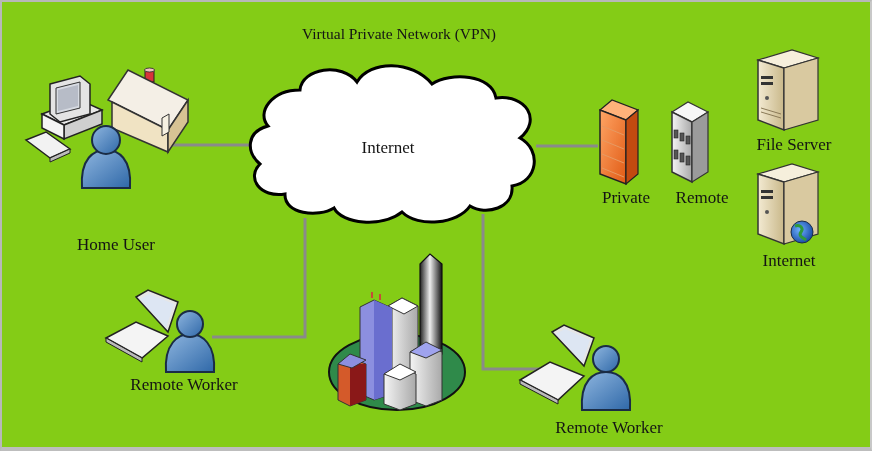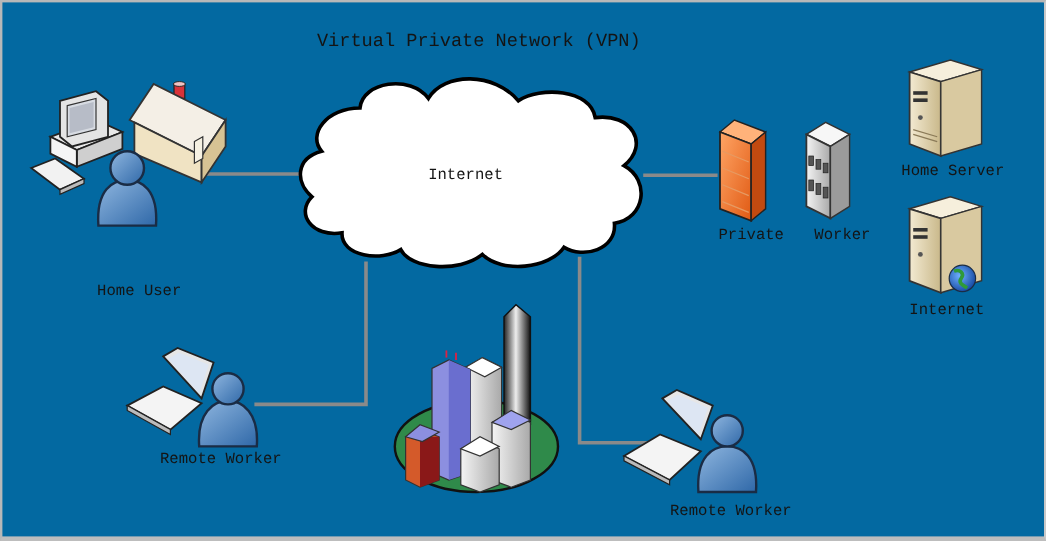--- a/index.html
+++ b/index.html
@@ -1,32 +1,32 @@
 <!DOCTYPE html>
 <html><head>
 <meta charset="utf-8">
 <style>
   html, body { margin: 0; padding: 0; background: #ffffff; }
   #canvas {
     position: relative;
     width: 872px; height: 451px;
-    background: #0369a1;
+    background: #84cc16;
     box-sizing: border-box;
     border-top: 2px solid #b8b8b8;
     border-left: 2px solid #b8b8b8;
     border-right: 2px solid #c8c8c8;
     border-bottom: 4px solid #bdbdbd;
     overflow: hidden;
-    font-family: Liberation Mono, monospace;
+    font-family: Liberation Serif, serif;
     color: #111;
   }
   svg#diagram { position: absolute; left: 0; top: 0; }
   .label {
     position: absolute;
-    font-size: 13px;
+    font-size: 17px;
     white-space: nowrap;
     transform: translateX(-50%);
     color: #141414;
   }
   .title { font-size: 15.5px; }
 </style>
 </head>
 <body>
 
 <div id="canvas">
@@ -221,16 +221,16 @@
       </g>
     </g>
   </svg>
 
   <div class="label title" style="left:397px; top:23px;">Virtual Private Network (VPN)</div>
   <div class="label" style="left:386px; top:136px;">Internet</div>
   <div class="label" style="left:114px; top:193px;margin-top:40px;">Home User</div>
   <div class="label" style="left:182px; top:373px;">Remote Worker</div>
   <div class="label" style="left:607px; top:416px;">Remote Worker</div>
   <div class="label" style="left:624px; top:186px;">Private</div>
-  <div class="label" style="left:700px; top:186px;">Worker</div>
-  <div class="label" style="left:792px; top:133px;">Home Server</div>
+  <div class="label" style="left:700px; top:186px;">Remote</div>
+  <div class="label" style="left:792px; top:133px;">File Server</div>
   <div class="label" style="left:787px; top:249px;">Internet</div>
 </div>
 
 </body></html>

